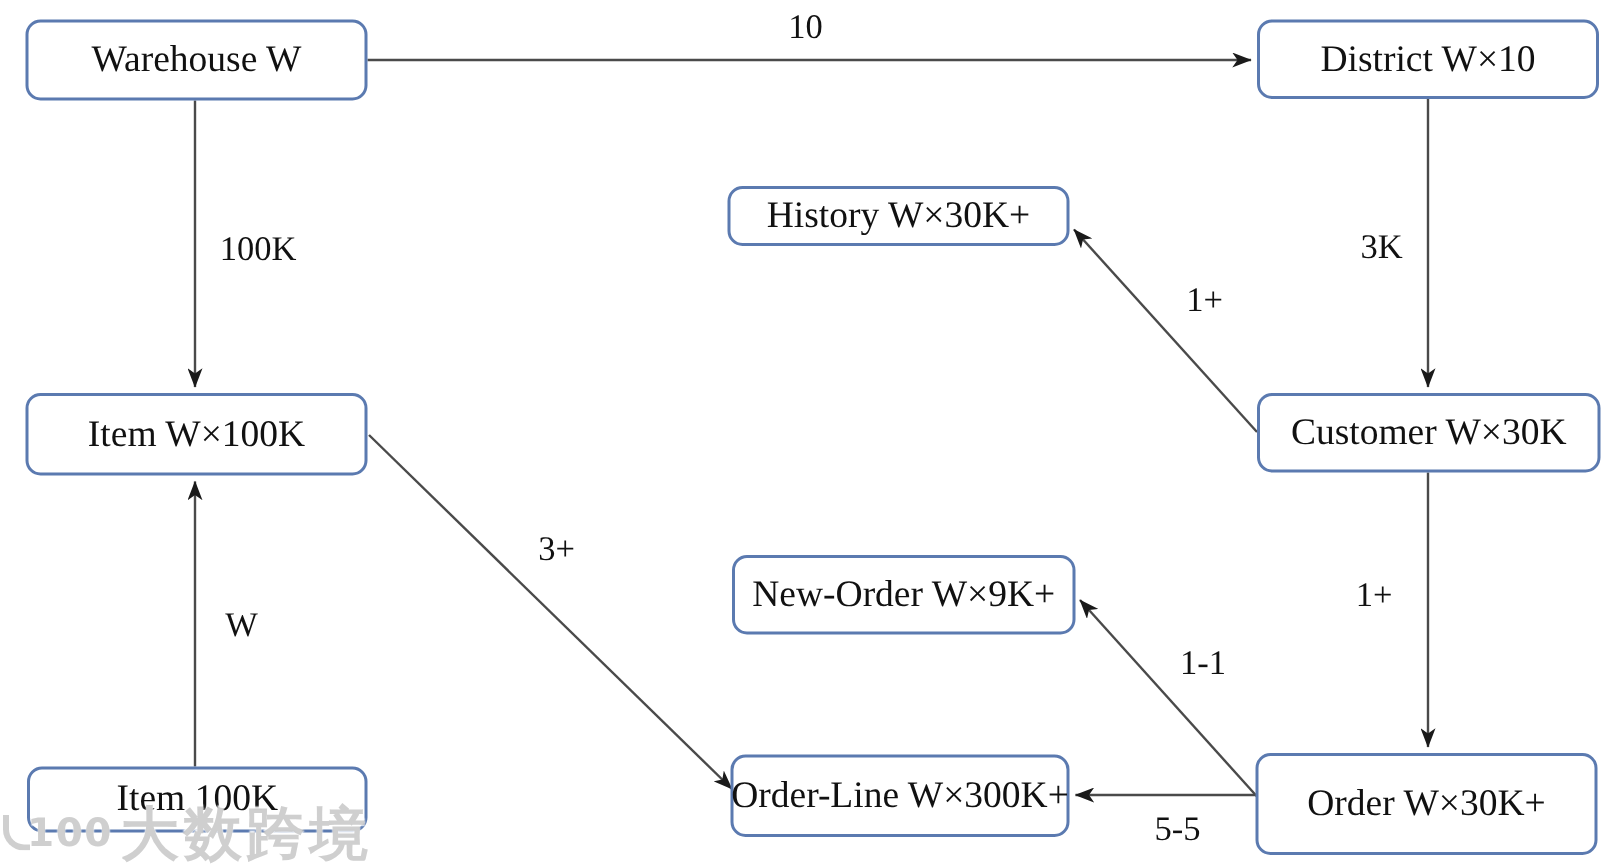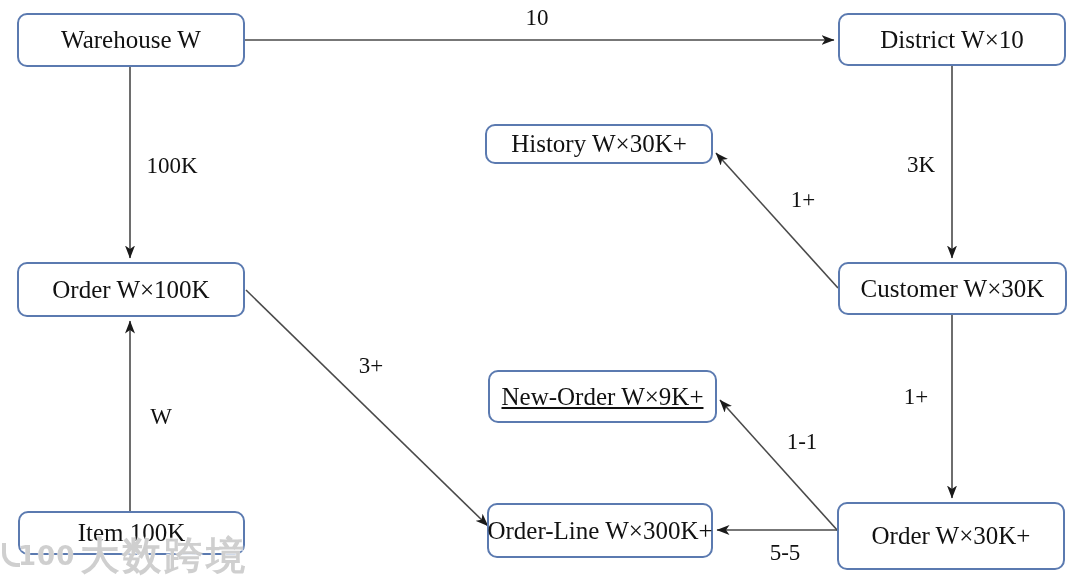--- a/index.html
+++ b/index.html
@@ -93,23 +93,23 @@
     <line x1="952" y1="315" x2="952" y2="498" marker-end="url(#arrowhead)"></line>
     <line x1="838" y1="531" x2="720" y2="400" marker-end="url(#arrowhead)"></line>
     <line x1="838" y1="530" x2="717" y2="530" marker-end="url(#arrowhead)"></line>
     <line x1="246" y1="290" x2="488" y2="526" marker-end="url(#arrowhead)"></line>
     <line x1="130" y1="511" x2="130" y2="321" marker-end="url(#arrowhead)"></line>
   </svg>
 
   <div class="node" style="left:17px;  top:13px;  width:228px; height:54px;">Warehouse W</div>
   <div class="node" style="left:838px; top:13px;  width:228px; height:53px;">District W×10</div>
   <div class="node" style="left:485px; top:124px; width:228px; height:40px;">History W×30K+</div>
-  <div class="node" style="left:17px;  top:262px; width:228px; height:55px;">Order W×100K</div>
+  <div class="node" style="left:17px;  top:262px; width:228px; height:55px;">Item W×100K</div>
   <div class="node" style="left:838px; top:262px; width:229px; height:53px;">Customer W×30K</div>
-  <div class="node" style="left:488px; top:370px; width:229px; height:53px;text-decoration:underline;">New-Order W×9K+</div>
+  <div class="node" style="left:488px; top:370px; width:229px; height:53px;">New-Order W×9K+</div>
   <div class="node" style="left:18px;  top:511px; width:227px; height:44px;">Item 100K</div>
   <div class="node" style="left:487px; top:503px; width:226px; height:55px;">Order-Line W×300K+</div>
   <div class="node" style="left:837px; top:502px; width:228px; height:68px;">Order W×30K+</div>
 
   <div class="edge-label" style="left:537px; top:18px;">10</div>
   <div class="edge-label" style="left:172px; top:166px;">100K</div>
   <div class="edge-label" style="left:921px; top:165px;">3K</div>
   <div class="edge-label" style="left:803px; top:200px;">1+</div>
   <div class="edge-label" style="left:916px; top:397px;">1+</div>
   <div class="edge-label" style="left:802px; top:442px;">1-1</div>

